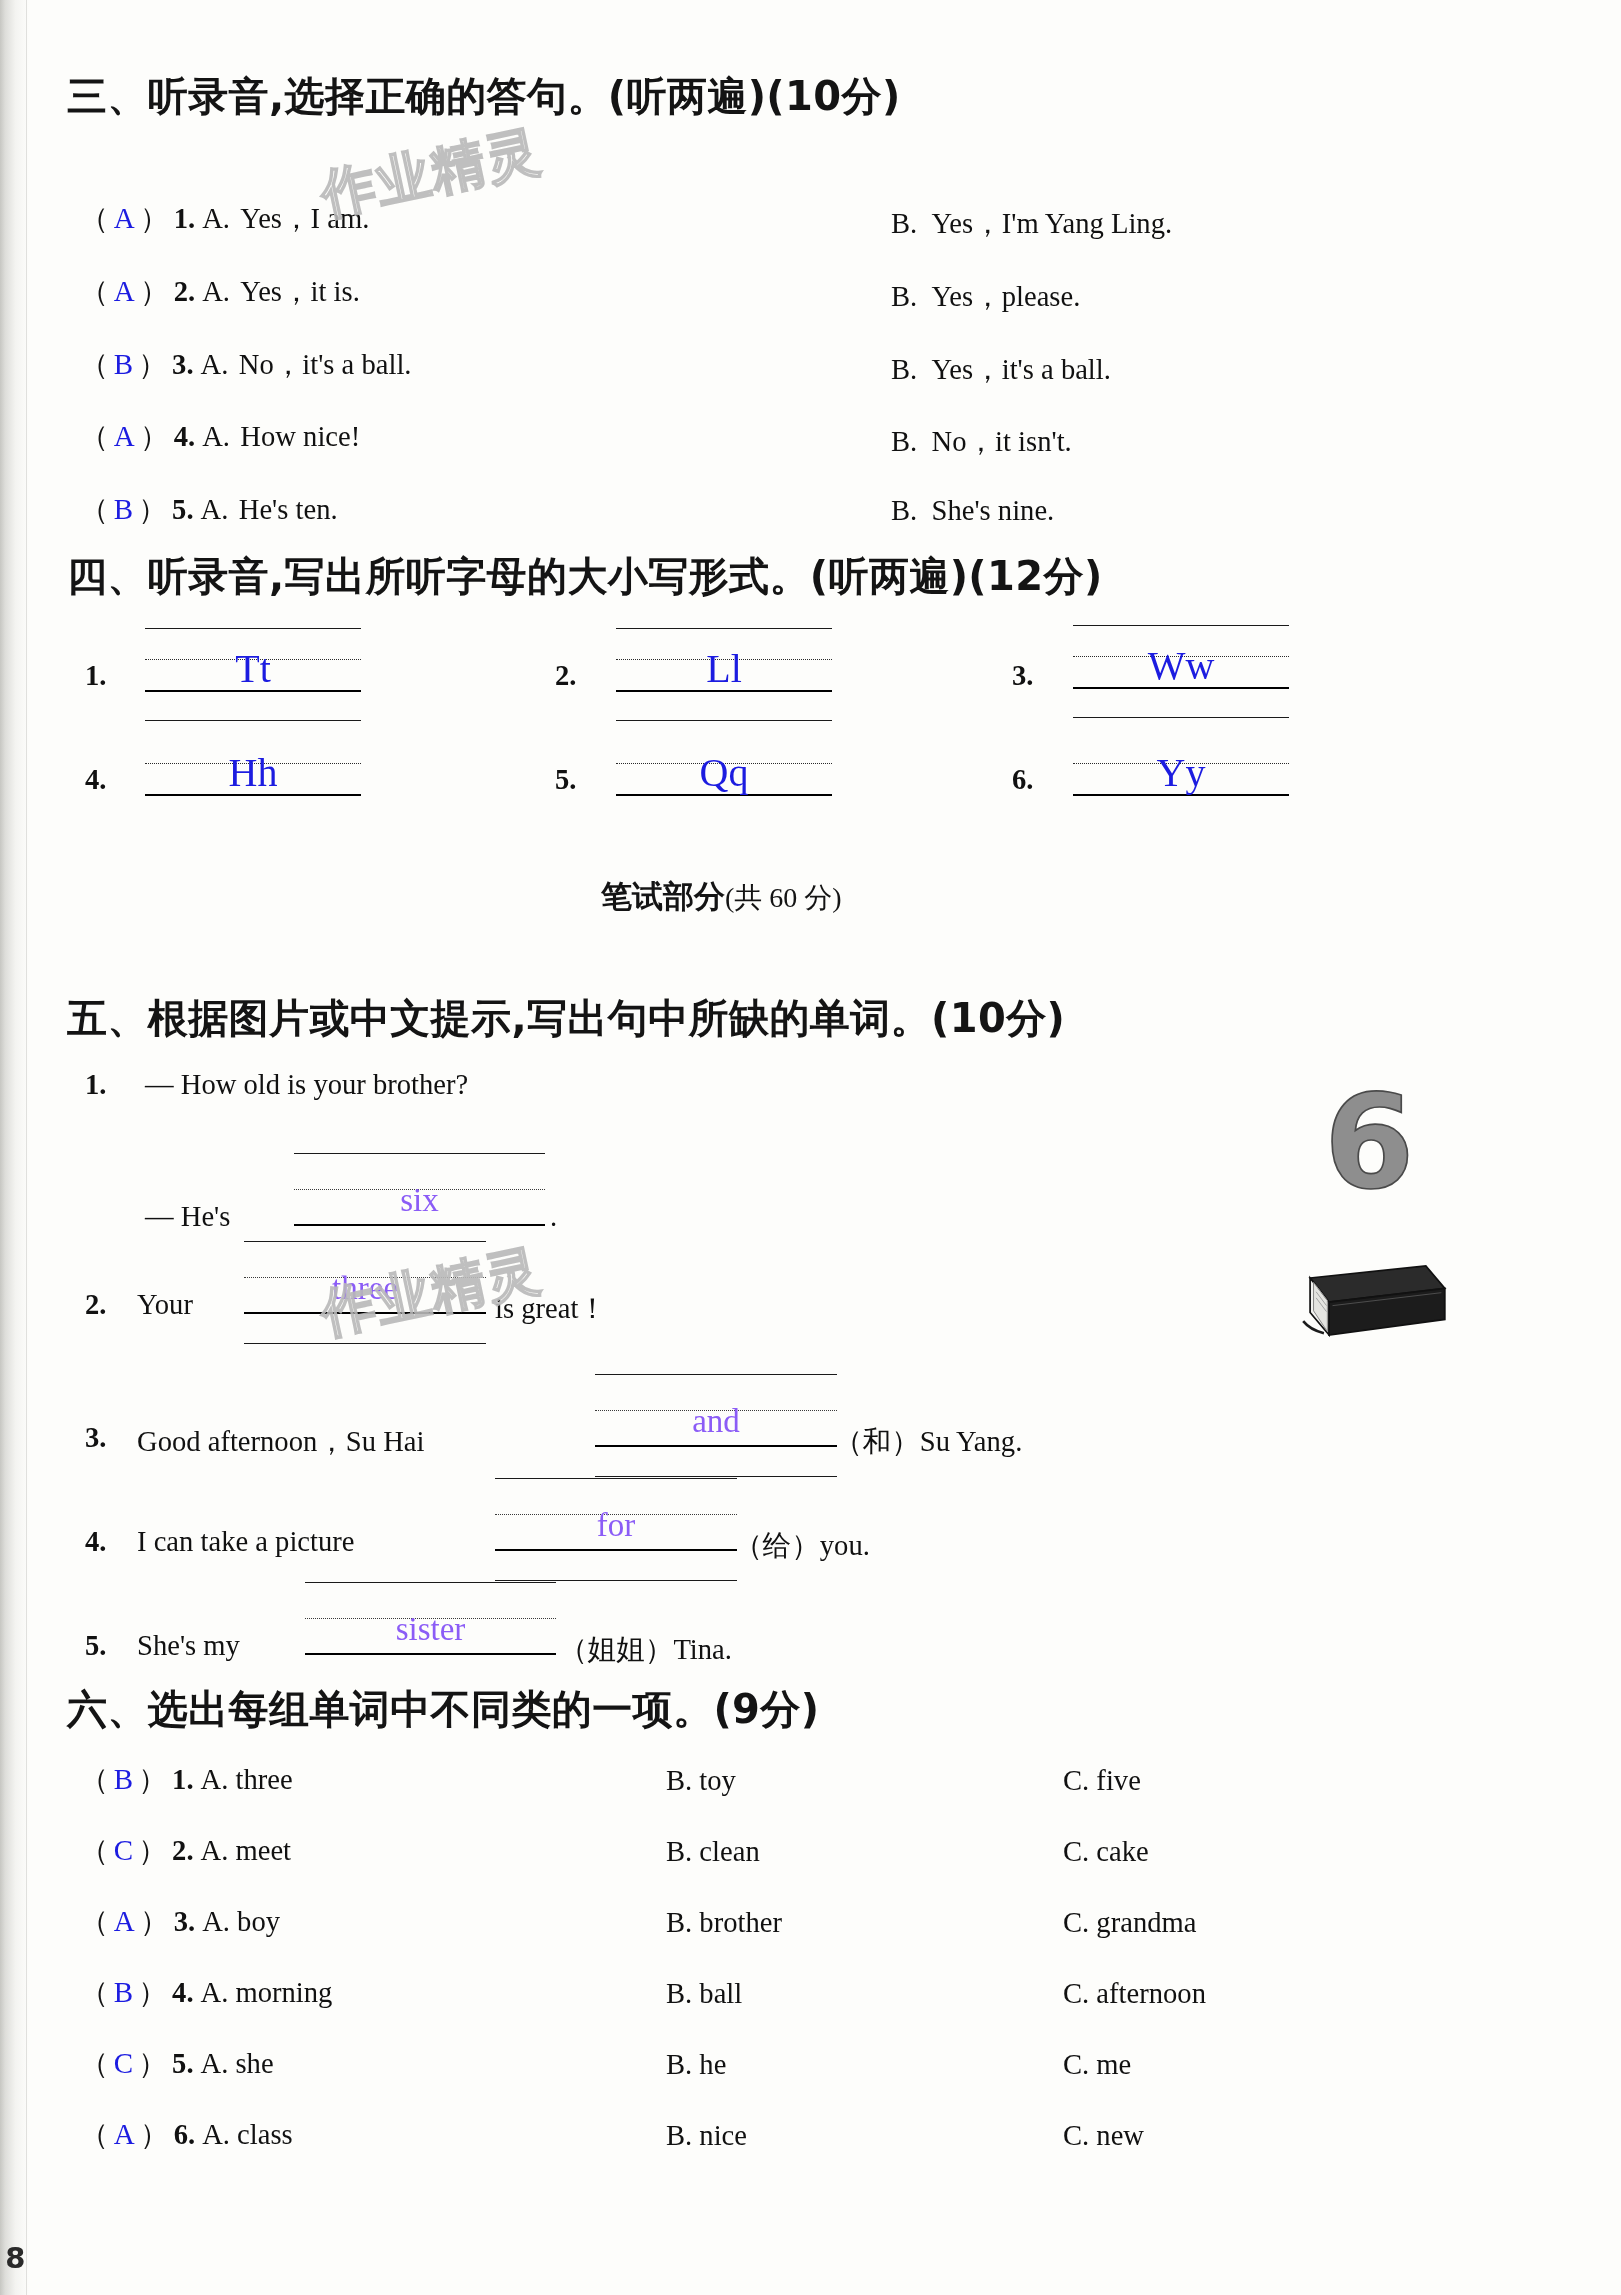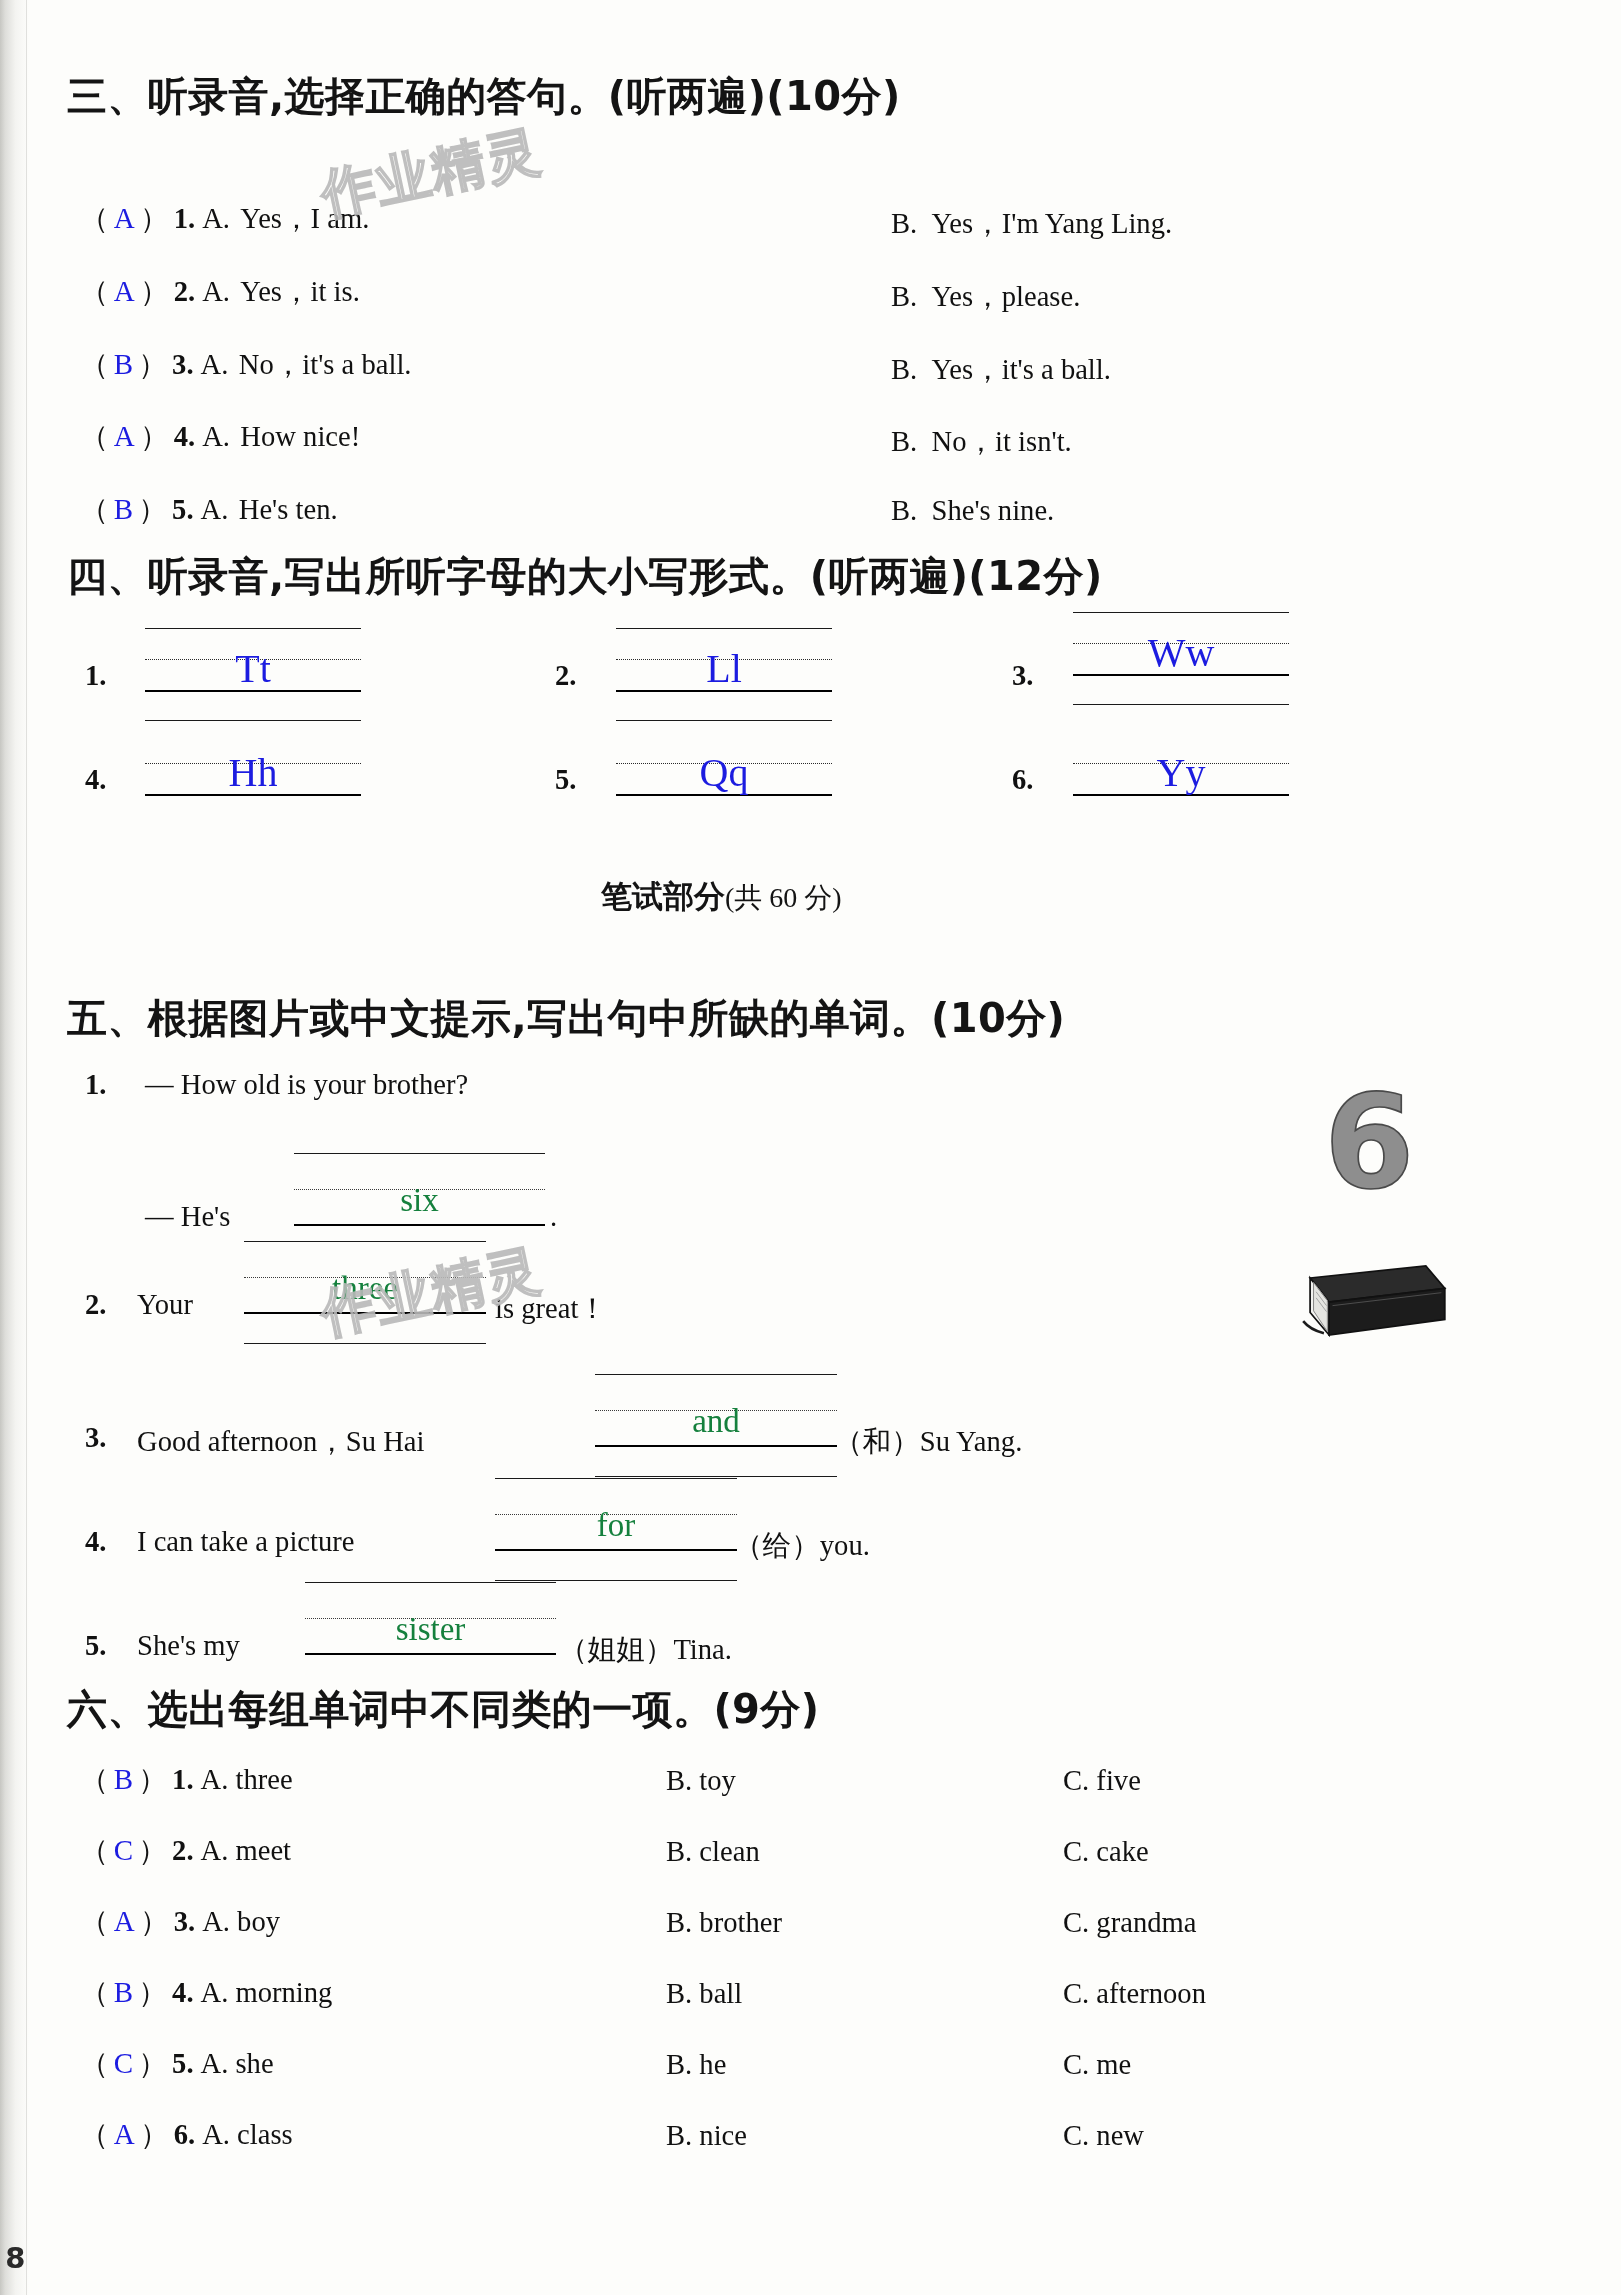--- a/index.html
+++ b/index.html
@@ -105,21 +105,21 @@
   
   .blank{
     position:absolute;
   }
   .blank .ln{position:absolute;left:0;right:0;height:0;}
   .blank .solid{border-top:1.7px solid #1a1a1a;}
   .blank .thick{border-top:2.6px solid #000;}
   .blank .dotted{border-top:1.7px dotted #3a3a3a;}
   .blank .word{
     position:absolute;left:0;right:0;text-align:center;
-    color:#15803d;font-size:33px;line-height:1;
+    color:#8b5cf6;font-size:33px;line-height:1;
     font-family:"Liberation Serif",serif;
   }
 
   .stext{position:absolute;white-space:nowrap;font-size:28.6px;}
   .snum{position:absolute;font-weight:bold;font-size:28.6px;}
 
   
   .wm{
     position:absolute;
     font-family:"DejaVu Sans","Liberation Sans",sans-serif;
@@ -213,21 +213,21 @@
     <div class="gnum" style="left:555px;top:660px;">2.</div>
     <div class="grid4" style="left:616px;top:628px;width:216px;height:93px;">
       <div class="ln solid" style="top:0px;"></div>
       <div class="ln dotted" style="top:31px;"></div>
       <div class="ln thick" style="top:62px;"></div>
       <div class="ln solid" style="top:92px;"></div>
       <div class="letter" style="top:21px;">Ll</div>
     </div>
 
     <div class="gnum" style="left:1012px;top:660px;">3.</div>
-    <div class="grid4" style="left:1073px;top:612px;width:216px;height:104px;">
+    <div class="grid4" style="left:1073px;top:625px;width:216px;height:104px;">
       <div class="ln solid" style="top:0px;"></div>
       <div class="ln dotted" style="top:31px;"></div>
       <div class="ln thick" style="top:62px;"></div>
       <div class="ln solid" style="top:92px;"></div>
       <div class="letter" style="top:21px;">Ww</div>
     </div>
 
     <div class="gnum" style="left:85px;top:764px;">4.</div>
     <div class="grid4" style="left:145px;top:732px;width:216px;height:62px;">
       <div class="ln dotted" style="top:31px;"></div>

